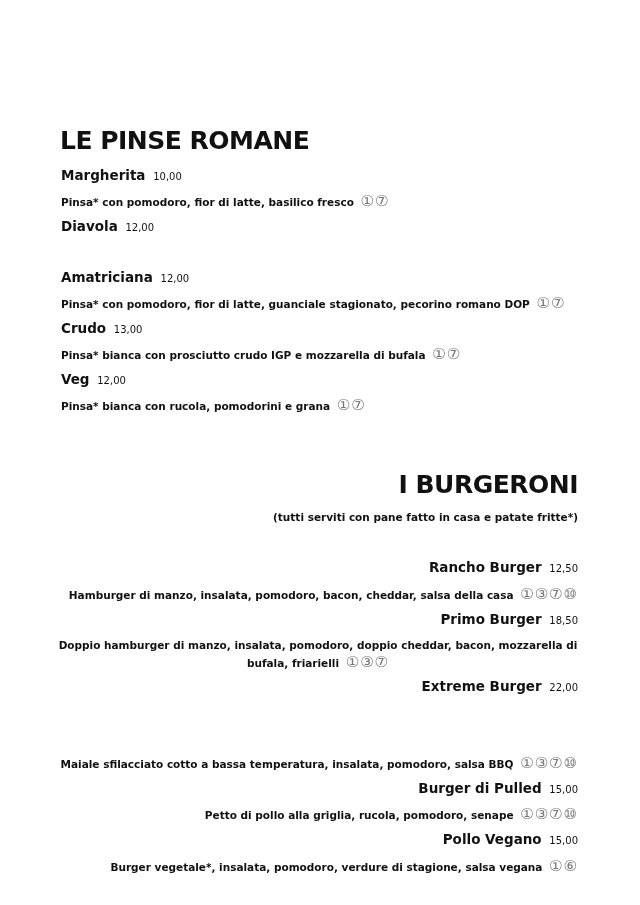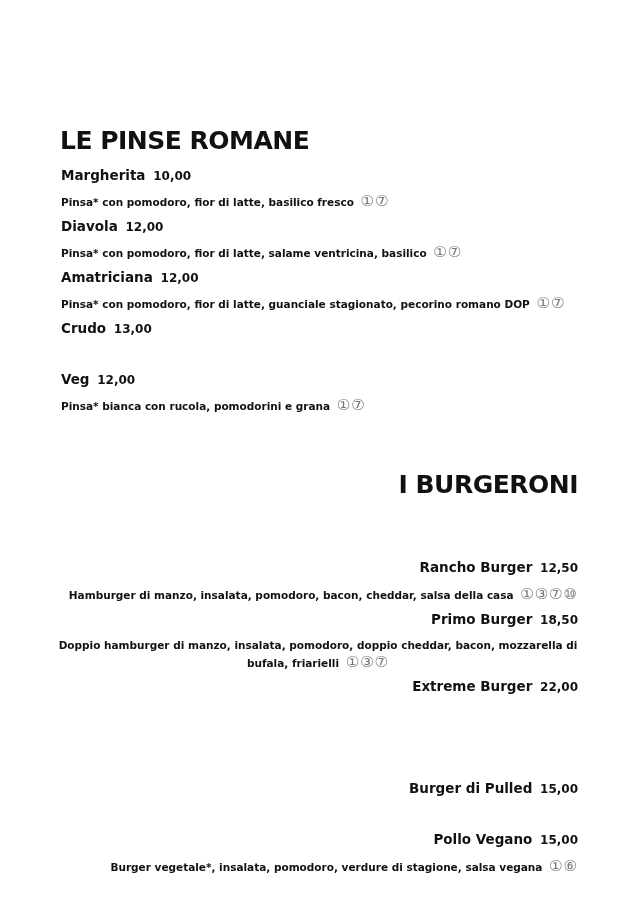--- a/index.html
+++ b/index.html
@@ -41,22 +41,22 @@
       text-align: right;
     }
 
     .item-name {
       position: absolute;
       font-weight: bold;
       font-size: 13.5px;
       white-space: nowrap;
     }
     .item-name .price {
-      font-size: 12px;
-      font-weight: bold;
+      font-size: 10px;
+      font-weight: normal;
       margin-left: 3px;
     }
     .item-desc {
       position: absolute;
       font-weight: bold;
       font-size: 10.5px;
       white-space: nowrap;
       line-height: 17px;
     }
     .allergens {
@@ -86,49 +86,50 @@
   </div>
   <div class="item-desc left" style="top:143px">
     <span>Pinsa* con pomodoro, fior di latte, basilico fresco</span>
     <span class="allergens">①⑦</span>
   </div>
 
   <div class="item-name left" style="top:168px">
     <span>Diavola</span>
     <span class="price">12,00</span>
   </div>
-  <div class="item-desc left" style="top:194px">
-    <span>Pinsa* con pomodoro, fior di latte, salame ventricina, basilico</span>
-    <span class="allergens">①⑦</span>
-  </div>
 
   <div class="item-name left" style="top:219px">
     <span>Amatriciana</span>
     <span class="price">12,00</span>
   </div>
   <div class="item-desc left" style="top:245px">
     <span>Pinsa* con pomodoro, fior di latte, guanciale stagionato, pecorino romano DOP</span>
     <span class="allergens">①⑦</span>
   </div>
 
   <div class="item-name left" style="top:270px">
     <span>Crudo</span>
     <span class="price">13,00</span>
   </div>
+  <div class="item-desc left" style="top:296px">
+    <span>Pinsa* bianca con prosciutto crudo IGP e mozzarella di bufala</span>
+    <span class="allergens">①⑦</span>
+  </div>
 
   <div class="item-name left" style="top:321px">
     <span>Veg</span>
     <span class="price">12,00</span>
   </div>
   <div class="item-desc left" style="top:347px">
     <span>Pinsa* bianca con rucola, pomodorini e grana</span>
     <span class="allergens">①⑦</span>
   </div>
 
   <h1 class="section-title burger-title">I BURGERONI</h1>
+  <div class="subtitle">(tutti serviti con pane fatto in casa e patate fritte*)</div>
 
   <div class="item-name right" style="top:509px">
     <span>Rancho Burger</span>
     <span class="price">12,50</span>
   </div>
   <div class="item-desc right" style="top:536px">
     <span>Hamburger di manzo, insalata, pomodoro, bacon, cheddar, salsa della casa</span>
     <span class="allergens">①③⑦⑩</span>
   </div>
 
@@ -139,24 +140,32 @@
   <div class="item-desc right wrap" style="top:587px">
     <span>Doppio hamburger di manzo, insalata, pomodoro, doppio cheddar, bacon, mozzarella di bufala, friarielli</span>
     <span class="allergens">①③⑦</span>
   </div>
 
   <div class="item-name right" style="top:628px">
     <span>Extreme Burger</span>
     <span class="price">22,00</span>
   </div>
 
+  <div class="item-desc right" style="top:705px">
+    <span>Maiale sfilacciato cotto a bassa temperatura, insalata, pomodoro, salsa BBQ</span>
+    <span class="allergens">①③⑦⑩</span>
+  </div>
 
   <div class="item-name right" style="top:730px">
     <span>Burger di Pulled</span>
     <span class="price">15,00</span>
+  </div>
+  <div class="item-desc right" style="top:756px">
+    <span>Petto di pollo alla griglia, rucola, pomodoro, senape</span>
+    <span class="allergens">①③⑦⑩</span>
   </div>
 
   <div class="item-name right" style="top:781px">
     <span>Pollo Vegano</span>
     <span class="price">15,00</span>
   </div>
   <div class="item-desc right" style="top:808px">
     <span>Burger vegetale*, insalata, pomodoro, verdure di stagione, salsa vegana</span>
     <span class="allergens">①⑥</span>
   </div>

